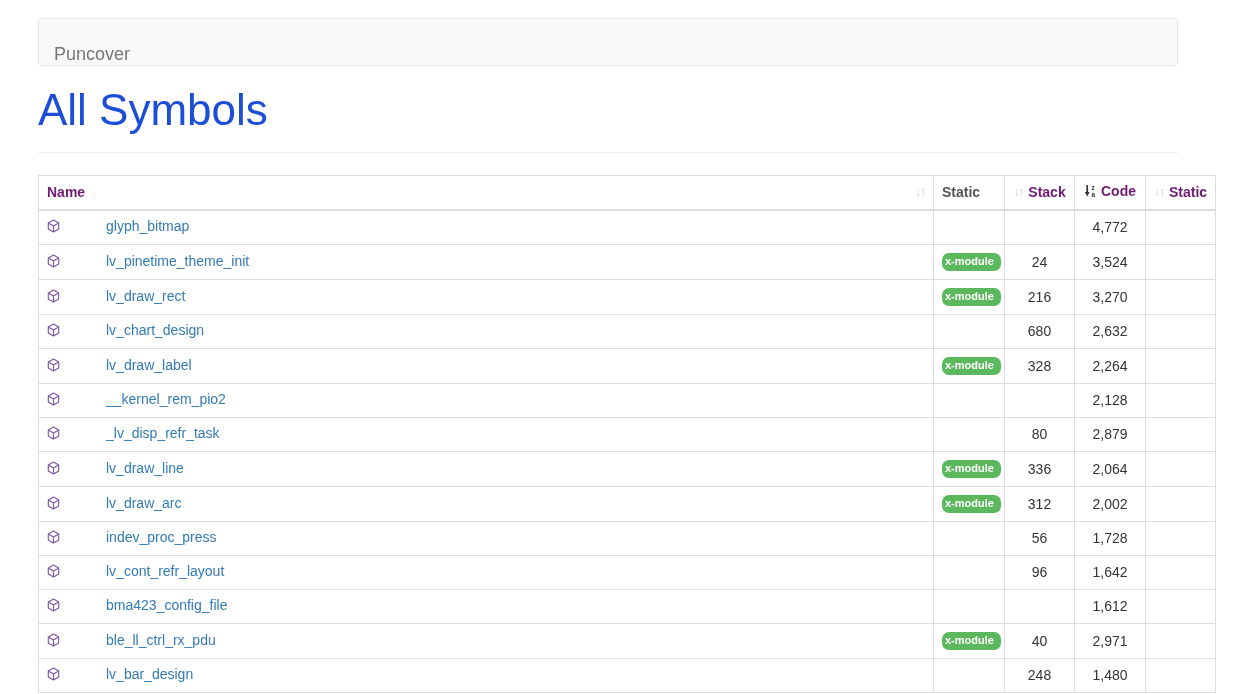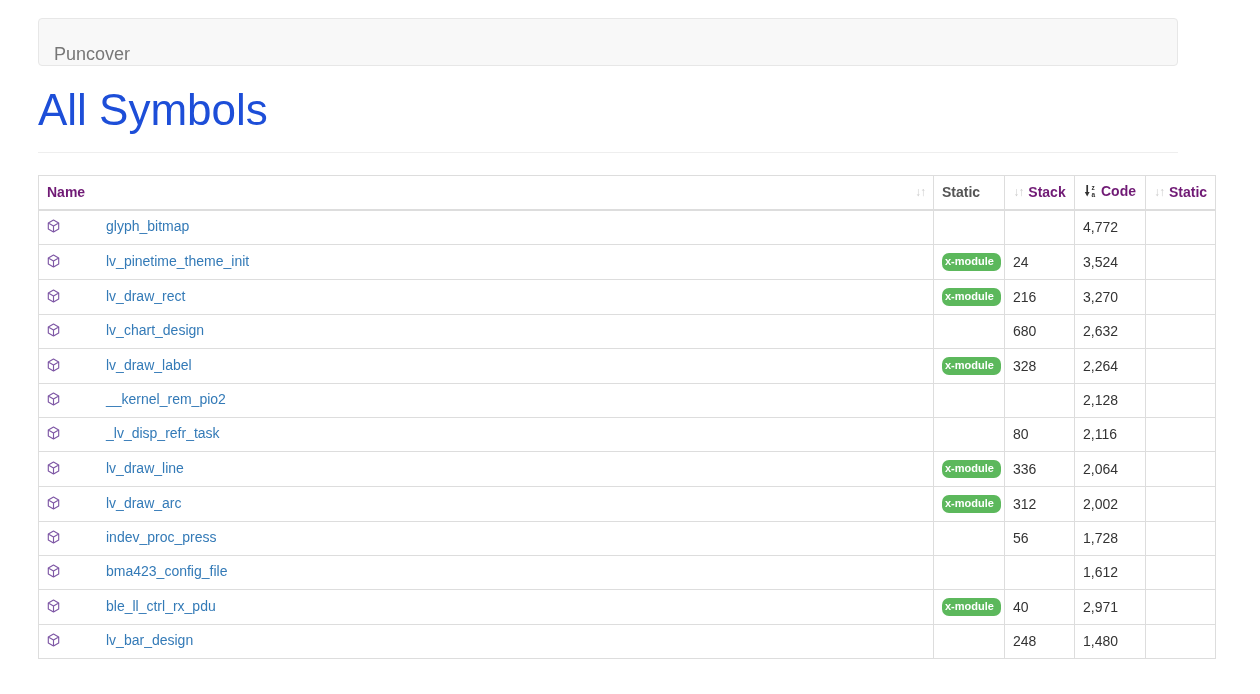--- a/index.html
+++ b/index.html
@@ -45,21 +45,21 @@
 
   th, td { border: 1px solid #ddd; box-sizing: border-box; }
   thead th {
     padding: 8px; font-weight: bold; color: #701a75; text-align: left;
     line-height: 15px; border-bottom-width: 2px; cursor: pointer;
     white-space: nowrap;
   }
   thead th.num { text-align: center; }
   thead th.th-remarks { color: #555; cursor: default; }
   tbody td { padding: 8px; line-height: 15px; background: #fff; white-space: nowrap; overflow: hidden; }
-  td.num { text-align: left; color: #333; }
+  td.num { text-align: center; color: #333; }
 
   
   .sort-inactive {
     color: #ccc; font-size: 12px; letter-spacing: -1px; font-weight: normal;
     display: inline-block; vertical-align: 1px;
   }
   .sort-inactive::before { content: "\2193\2191"; }
   th.th-name .sort-inactive { float: right; }
   th.num .sort-inactive, th.num .sort-desc { margin-right: 5px; }
   .sort-desc { display: inline-block; vertical-align: -2px; }
@@ -203,21 +203,21 @@
         <tr>
     <td class="name-cell">
       <span class="cube-icon"><svg width="13" height="14" viewBox="0 0 16 17">
                 <path d="M8 1.2 L14.4 4.9 V12.1 L8 15.8 L1.6 12.1 V4.9 Z M1.6 4.9 L8 8.5 L14.4 4.9 M8 8.5 V15.8" fill="none" stroke="#7e57a5" stroke-width="1.4" stroke-linejoin="round"></path>
               </svg></span><a class="sym-link">_lv_disp_refr_task</a>
     </td>
     <td>
       
     </td>
     <td class="num">80</td>
-    <td class="num">2,116</td>
+    <td class="num">2,879</td>
     <td class="num"></td>
   </tr>
         <tr>
     <td class="name-cell">
       <span class="cube-icon"><svg width="13" height="14" viewBox="0 0 16 17">
                 <path d="M8 1.2 L14.4 4.9 V12.1 L8 15.8 L1.6 12.1 V4.9 Z M1.6 4.9 L8 8.5 L14.4 4.9 M8 8.5 V15.8" fill="none" stroke="#7e57a5" stroke-width="1.4" stroke-linejoin="round"></path>
               </svg></span><a class="sym-link">lv_draw_line</a>
     </td>
     <td>
       <span class="badge-xmodule">x-module</span>
@@ -243,20 +243,33 @@
     <td class="name-cell">
       <span class="cube-icon"><svg width="13" height="14" viewBox="0 0 16 17">
                 <path d="M8 1.2 L14.4 4.9 V12.1 L8 15.8 L1.6 12.1 V4.9 Z M1.6 4.9 L8 8.5 L14.4 4.9 M8 8.5 V15.8" fill="none" stroke="#7e57a5" stroke-width="1.4" stroke-linejoin="round"></path>
               </svg></span><a class="sym-link">indev_proc_press</a>
     </td>
     <td>
       
     </td>
     <td class="num">56</td>
     <td class="num">1,728</td>
+    <td class="num"></td>
+  </tr>
+        <tr>
+    <td class="name-cell">
+      <span class="cube-icon"><svg width="13" height="14" viewBox="0 0 16 17">
+                <path d="M8 1.2 L14.4 4.9 V12.1 L8 15.8 L1.6 12.1 V4.9 Z M1.6 4.9 L8 8.5 L14.4 4.9 M8 8.5 V15.8" fill="none" stroke="#7e57a5" stroke-width="1.4" stroke-linejoin="round"></path>
+              </svg></span><a class="sym-link">lv_cont_refr_layout</a>
+    </td>
+    <td>
+      
+    </td>
+    <td class="num">96</td>
+    <td class="num">1,642</td>
     <td class="num"></td>
   </tr>
         <tr>
     <td class="name-cell">
       <span class="cube-icon"><svg width="13" height="14" viewBox="0 0 16 17">
                 <path d="M8 1.2 L14.4 4.9 V12.1 L8 15.8 L1.6 12.1 V4.9 Z M1.6 4.9 L8 8.5 L14.4 4.9 M8 8.5 V15.8" fill="none" stroke="#7e57a5" stroke-width="1.4" stroke-linejoin="round"></path>
               </svg></span><a class="sym-link">bma423_config_file</a>
     </td>
     <td>
       

